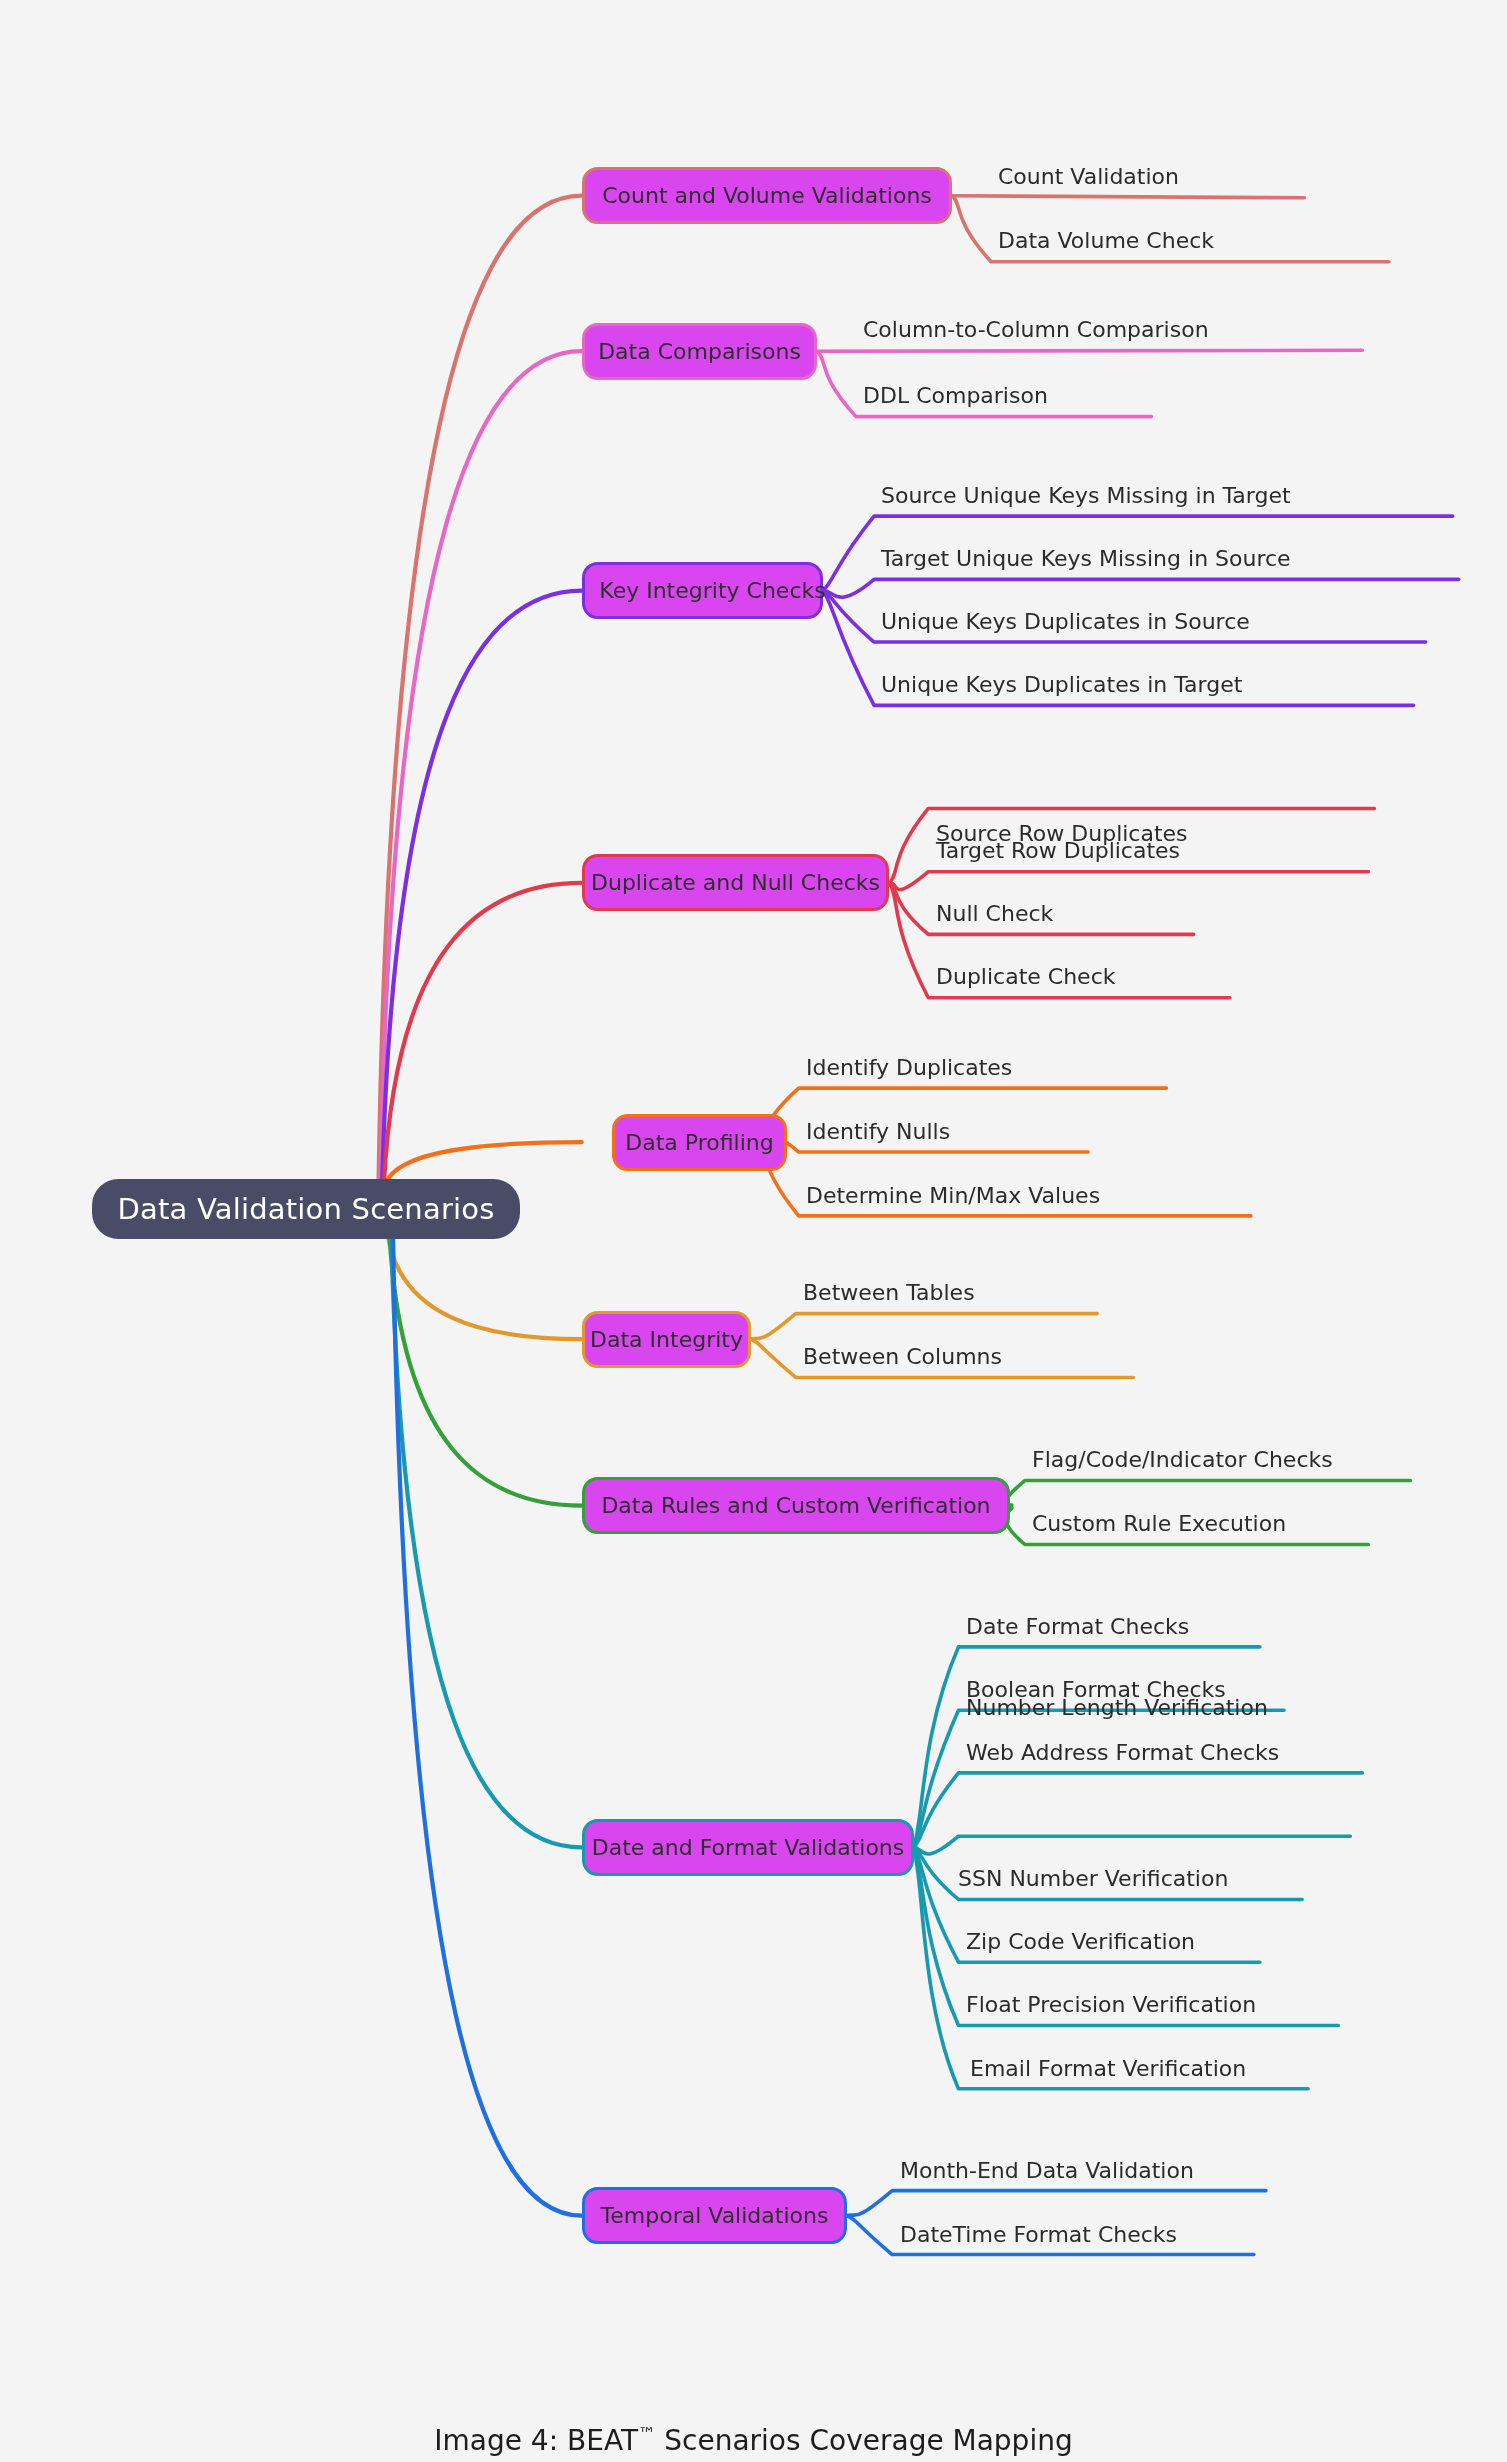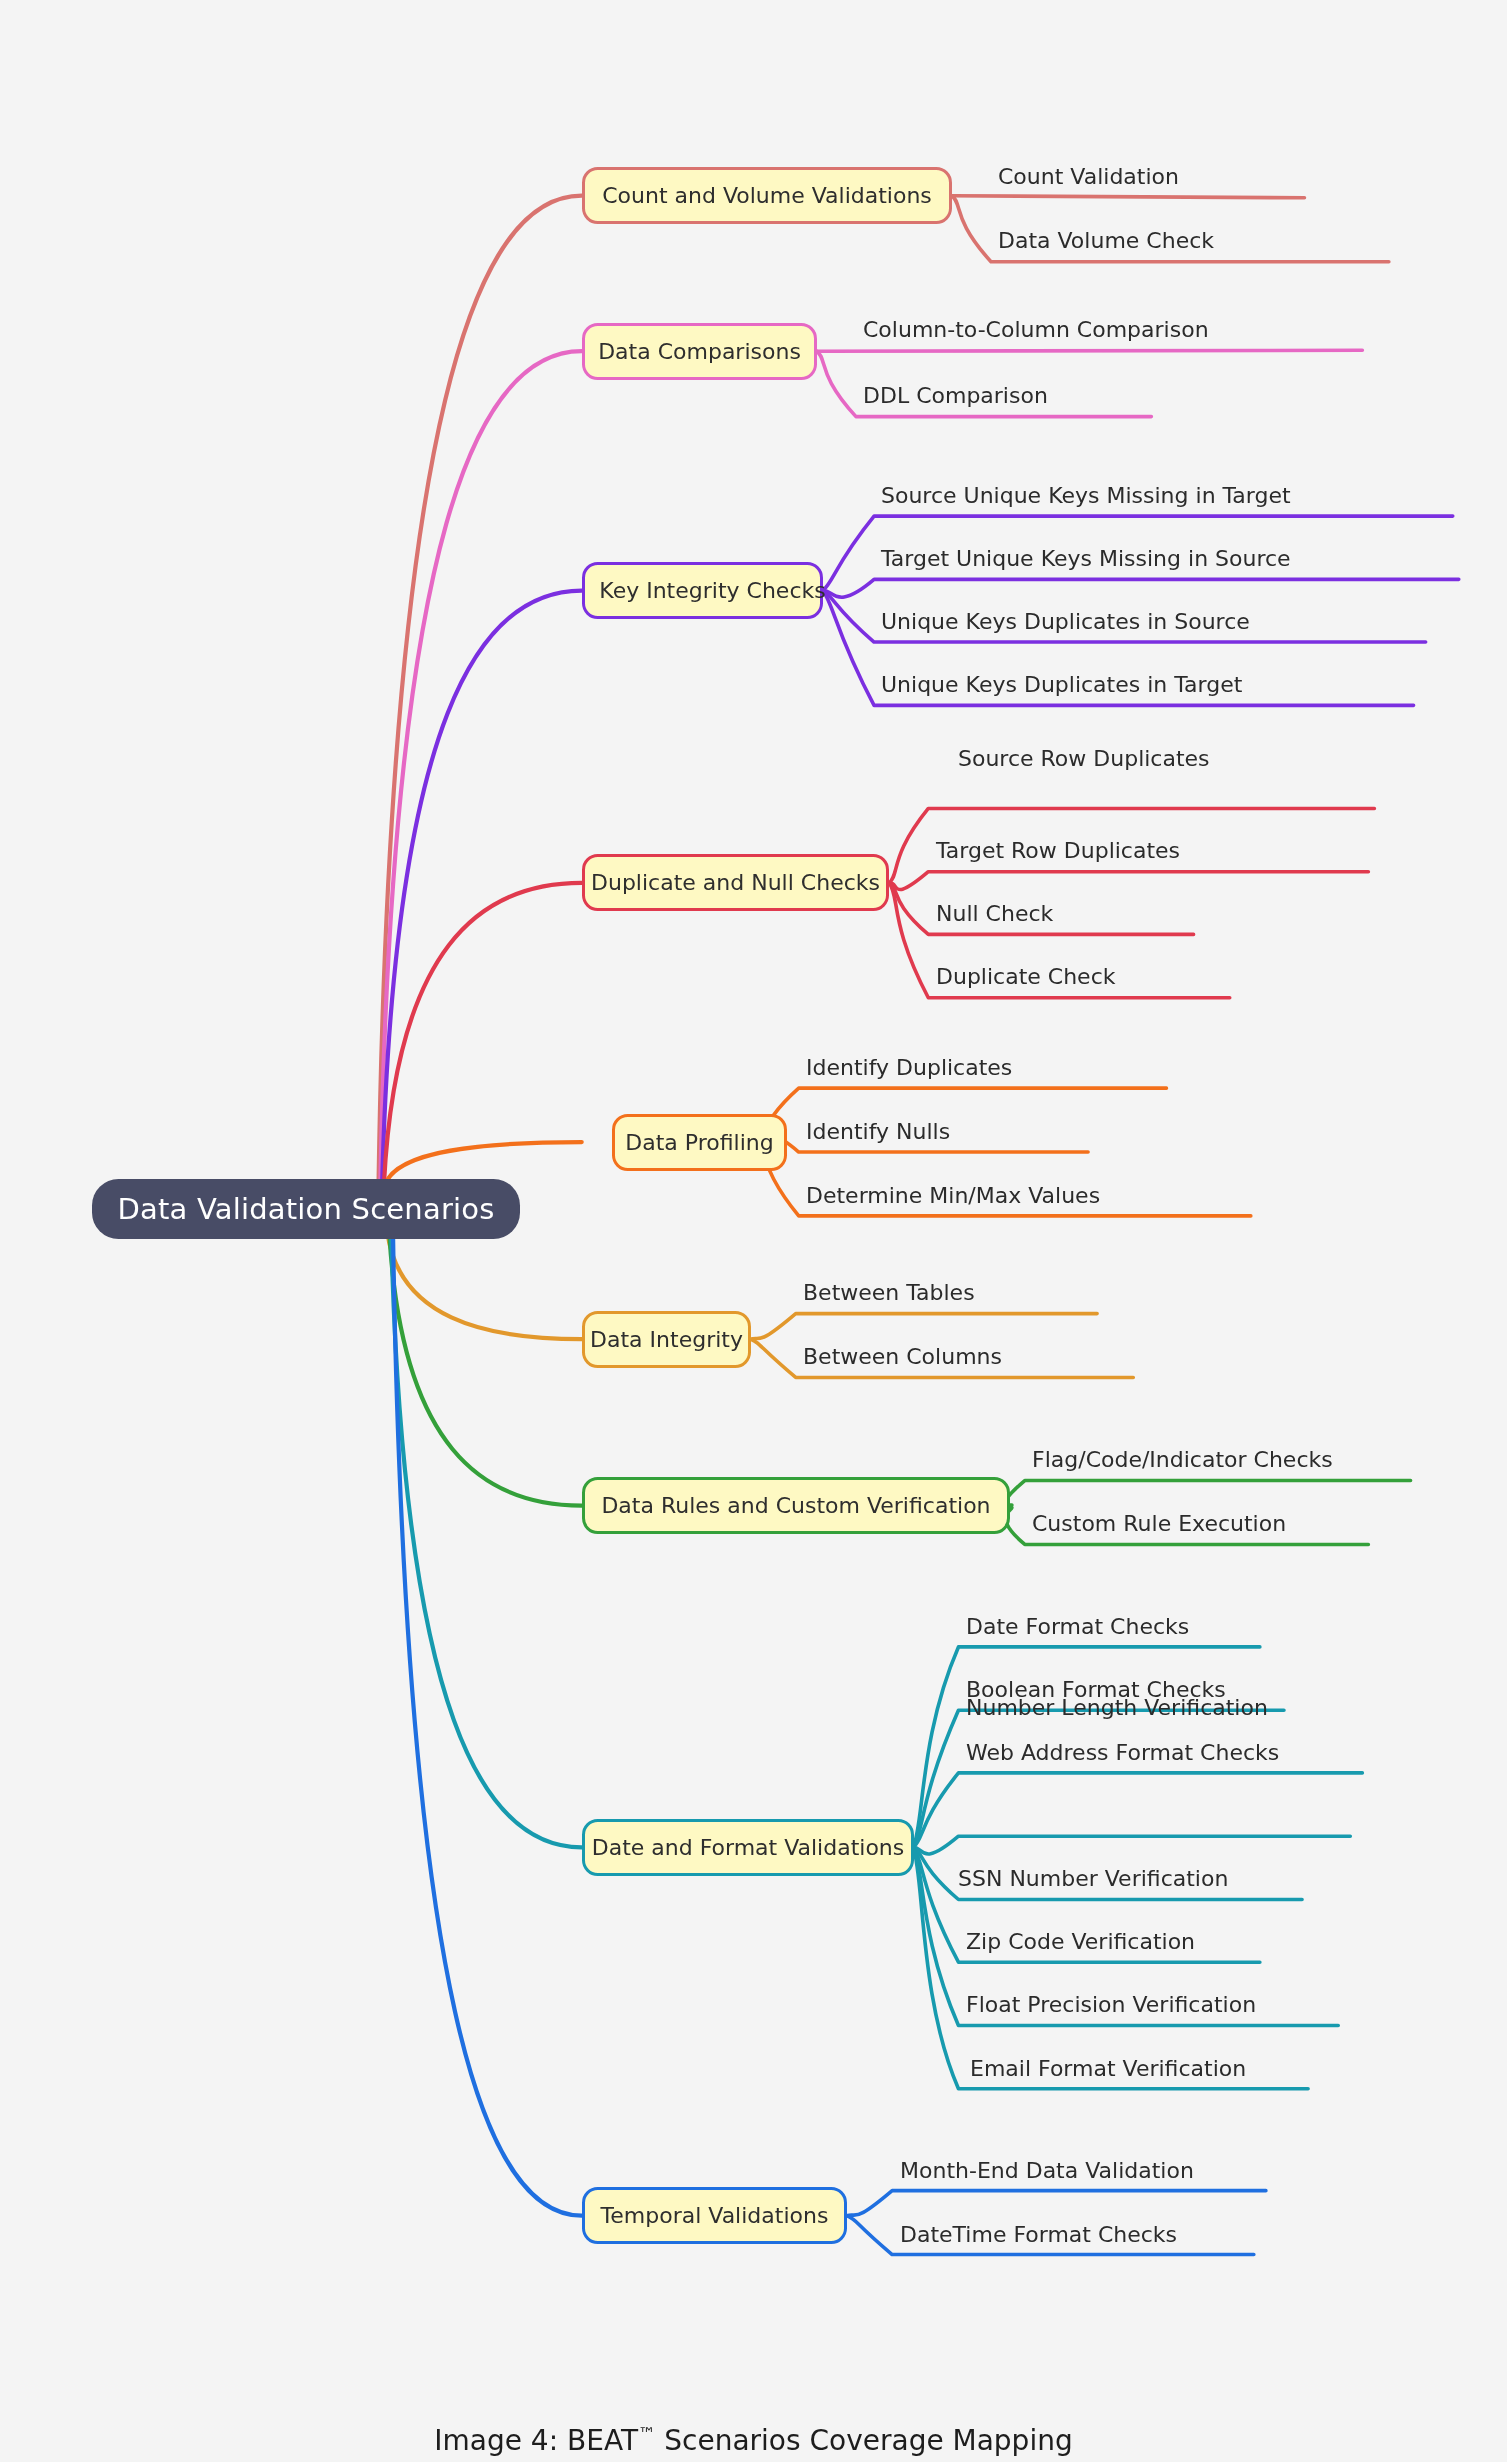--- a/index.html
+++ b/index.html
@@ -23,21 +23,21 @@
     border-radius:26.5px;
     display:flex;align-items:center;justify-content:center;
     font-size:29px;
     letter-spacing:0.2px;
     white-space:nowrap;
     z-index:5;
   }
 
   .branch-node{
     position:absolute;
-    background:#fef9c3;
+    background:#d946ef;
     border-radius:15.7px;
     display:flex;align-items:center;justify-content:center;
     font-size:22px;
     color:#2e2e2e;
     white-space:nowrap;
     box-sizing:border-box;
     z-index:4;
   }
 
   .leaf-node{
@@ -119,21 +119,21 @@
     <div class="branch-node" style="left: 582px; top: 562px; width: 241px; height: 57px; border: 3.6px solid rgb(123, 47, 224); padding-left: 20px;">
       <span>Key Integrity Checks</span>
     </div>
     <div class="leaf-node" style="left: 881px; top: 485px;"><span>Source Unique Keys Missing in Target</span></div>
     <div class="leaf-node" style="left: 881px; top: 548px;"><span>Target Unique Keys Missing in Source</span></div>
     <div class="leaf-node" style="left: 881px; top: 611px;"><span>Unique Keys Duplicates in Source</span></div>
     <div class="leaf-node" style="left: 881px; top: 674px;"><span>Unique Keys Duplicates in Target</span></div>
     <div class="branch-node" style="left: 582px; top: 854px; width: 307px; height: 57px; border: 3.6px solid rgb(224, 58, 78);">
       <span>Duplicate and Null Checks</span>
     </div>
-    <div class="leaf-node" style="left: 936px; top: 748px; margin-left: 22px;"><span>Source Row Duplicates</span></div>
+    <div class="leaf-node" style="left: 936px; top: 823px;"><span>Source Row Duplicates</span></div>
     <div class="leaf-node" style="left: 936px; top: 840px;"><span>Target Row Duplicates</span></div>
     <div class="leaf-node" style="left: 936px; top: 903px;"><span>Null Check</span></div>
     <div class="leaf-node" style="left: 936px; top: 966px;"><span>Duplicate Check</span></div>
     <div class="branch-node" style="left: 612px; top: 1114px; width: 175px; height: 57px; border: 3.6px solid rgb(243, 112, 27); align-items: center;">
       <span>Data Profiling</span>
     </div>
     <div class="leaf-node" style="left: 806px; top: 1057px;"><span>Identify Duplicates</span></div>
     <div class="leaf-node" style="left: 806px; top: 1121px;"><span>Identify Nulls</span></div>
     <div class="leaf-node" style="left: 806px; top: 1185px;"><span>Determine Min/Max Values</span></div>
     <div class="branch-node" style="left: 582px; top: 1311px; width: 169px; height: 57px; border: 3.6px solid rgb(226, 152, 44);">

